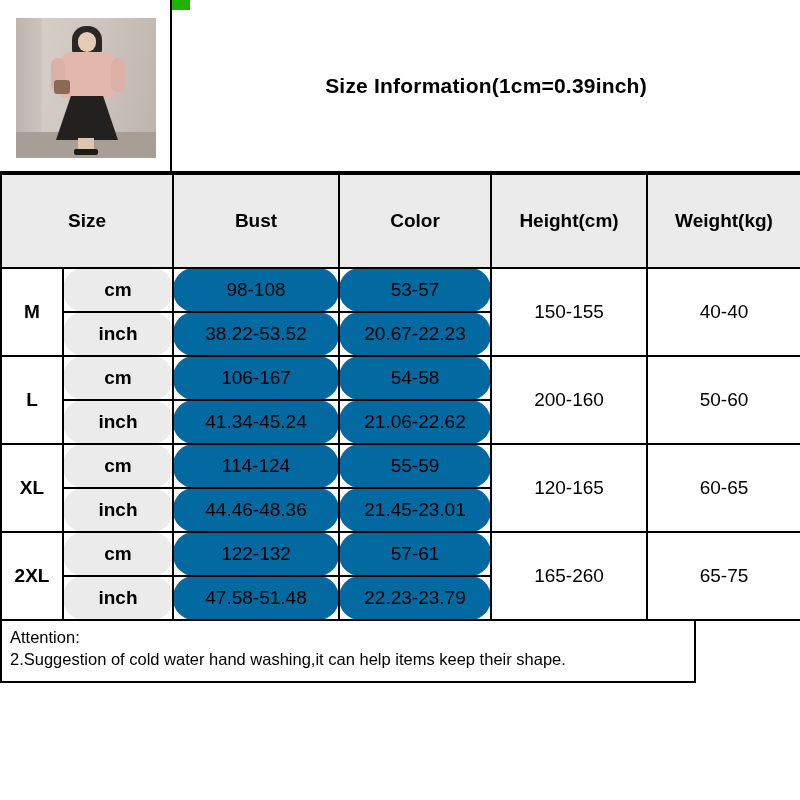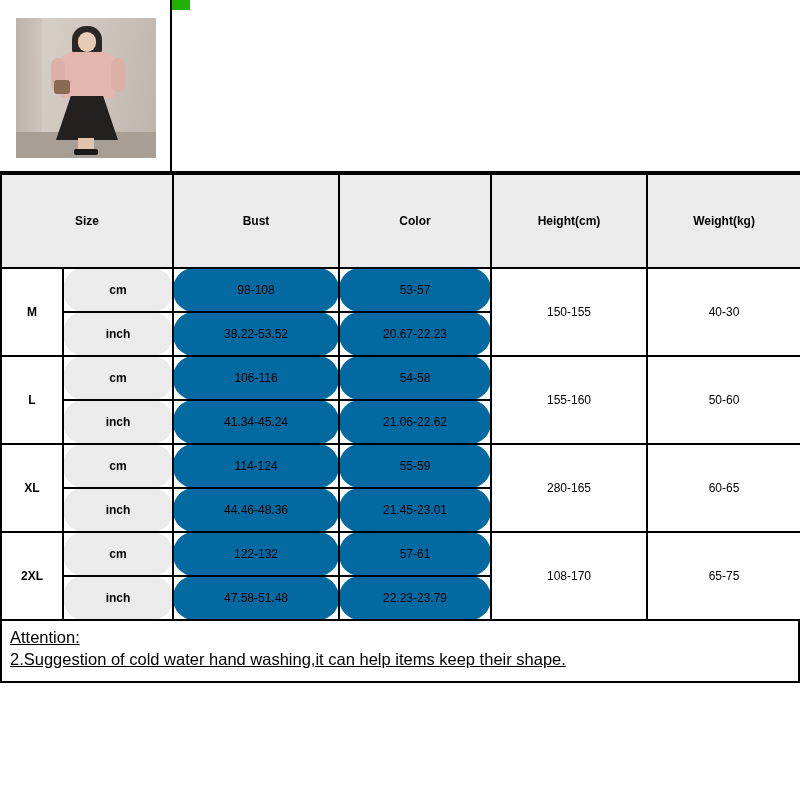--- a/index.html
+++ b/index.html
@@ -126,21 +126,21 @@
   
   table.size-table {
     border-collapse: collapse;
     width: 800px;
     table-layout: fixed;
   }
   table.size-table td, table.size-table th {
     border: 2px solid #000;
     text-align: center;
     vertical-align: middle;
-    font-size: 12px;
+    font-size: 19px;
     padding: 0;
   }
   .hdr-row td {
     height: 92px;
     background: #ebebeb;
     font-weight: bold;
     font-size: 18px;
   }
   .hdr-size { font-size: 19px; }
   td.sz-label {
@@ -165,25 +165,24 @@
   }
   tr.datarow td { height: 42px; border-radius: 21px; }
 
   
 
   
   .attention {
     box-sizing: border-box;
     border: 2px solid #000;
     border-top: 0;
-    width: 800px;
+    width: 696px;
     padding: 6px 8px 10px 8px;
     font-size: 16.5px;
     line-height: 1.32;
-    text-decoration: underline;
   }
   .attention div { white-space: pre-wrap; }
   .att-head { }
 </style>
 </head>
 <body>
 
 <div class="sheet">
 
   <div class="top-band">
@@ -192,20 +191,23 @@
         <div class="ph-wall"></div>
         <div class="ph-floor"></div>
         <div class="ph-hair"></div>
         <div class="ph-face"></div>
         <div class="ph-coat"></div>
         <div class="ph-bag"></div>
         <div class="ph-skirt"></div>
         <div class="ph-legs"></div>
         <div class="ph-shoes"></div>
       </div>
+    </div>
+    <div class="title-cell">
+      <div class="title-text">Size Information(1cm=0.39inch)</div>
     </div>
   </div>
 
   <div class="green-mark"></div>
 
   <table class="size-table">
     <colgroup>
       <col style="width:62px">
       <col style="width:110px">
       <col style="width:166px">
@@ -221,62 +223,62 @@
         <td>Height(cm)</td>
         <td>Weight(kg)</td>
       </tr>
 
       <tr class="datarow">
         <td class="sz-label" rowspan="2">M</td>
         <td class="unit">cm</td>
         <td class="val">98-108</td>
         <td class="val">53-57</td>
         <td class="plain" rowspan="2">150-155</td>
-        <td class="plain" rowspan="2">40-30</td>
+        <td class="plain" rowspan="2">40-40</td>
       </tr>
       <tr class="datarow">
         <td class="unit">inch</td>
         <td class="val">38.22-53.52</td>
         <td class="val">20.67-22.23</td>
       </tr>
 
       <tr class="datarow">
         <td class="sz-label" rowspan="2">L</td>
         <td class="unit">cm</td>
-        <td class="val">106-116</td>
+        <td class="val">106-167</td>
         <td class="val">54-58</td>
-        <td class="plain" rowspan="2">155-160</td>
+        <td class="plain" rowspan="2">200-160</td>
         <td class="plain" rowspan="2">50-60</td>
       </tr>
       <tr class="datarow">
         <td class="unit">inch</td>
         <td class="val">41.34-45.24</td>
         <td class="val">21.06-22.62</td>
       </tr>
 
       <tr class="datarow">
         <td class="sz-label" rowspan="2">XL</td>
         <td class="unit">cm</td>
         <td class="val">114-124</td>
         <td class="val">55-59</td>
-        <td class="plain" rowspan="2">280-165</td>
+        <td class="plain" rowspan="2">120-165</td>
         <td class="plain" rowspan="2">60-65</td>
       </tr>
       <tr class="datarow">
         <td class="unit">inch</td>
         <td class="val">44.46-48.36</td>
         <td class="val">21.45-23.01</td>
       </tr>
 
       <tr class="datarow">
         <td class="sz-label" rowspan="2">2XL</td>
         <td class="unit">cm</td>
         <td class="val">122-132</td>
         <td class="val">57-61</td>
-        <td class="plain" rowspan="2">108-170</td>
+        <td class="plain" rowspan="2">165-260</td>
         <td class="plain" rowspan="2">65-75</td>
       </tr>
       <tr class="datarow">
         <td class="unit">inch</td>
         <td class="val">47.58-51.48</td>
         <td class="val">22.23-23.79</td>
       </tr>
     </tbody>
   </table>
 

